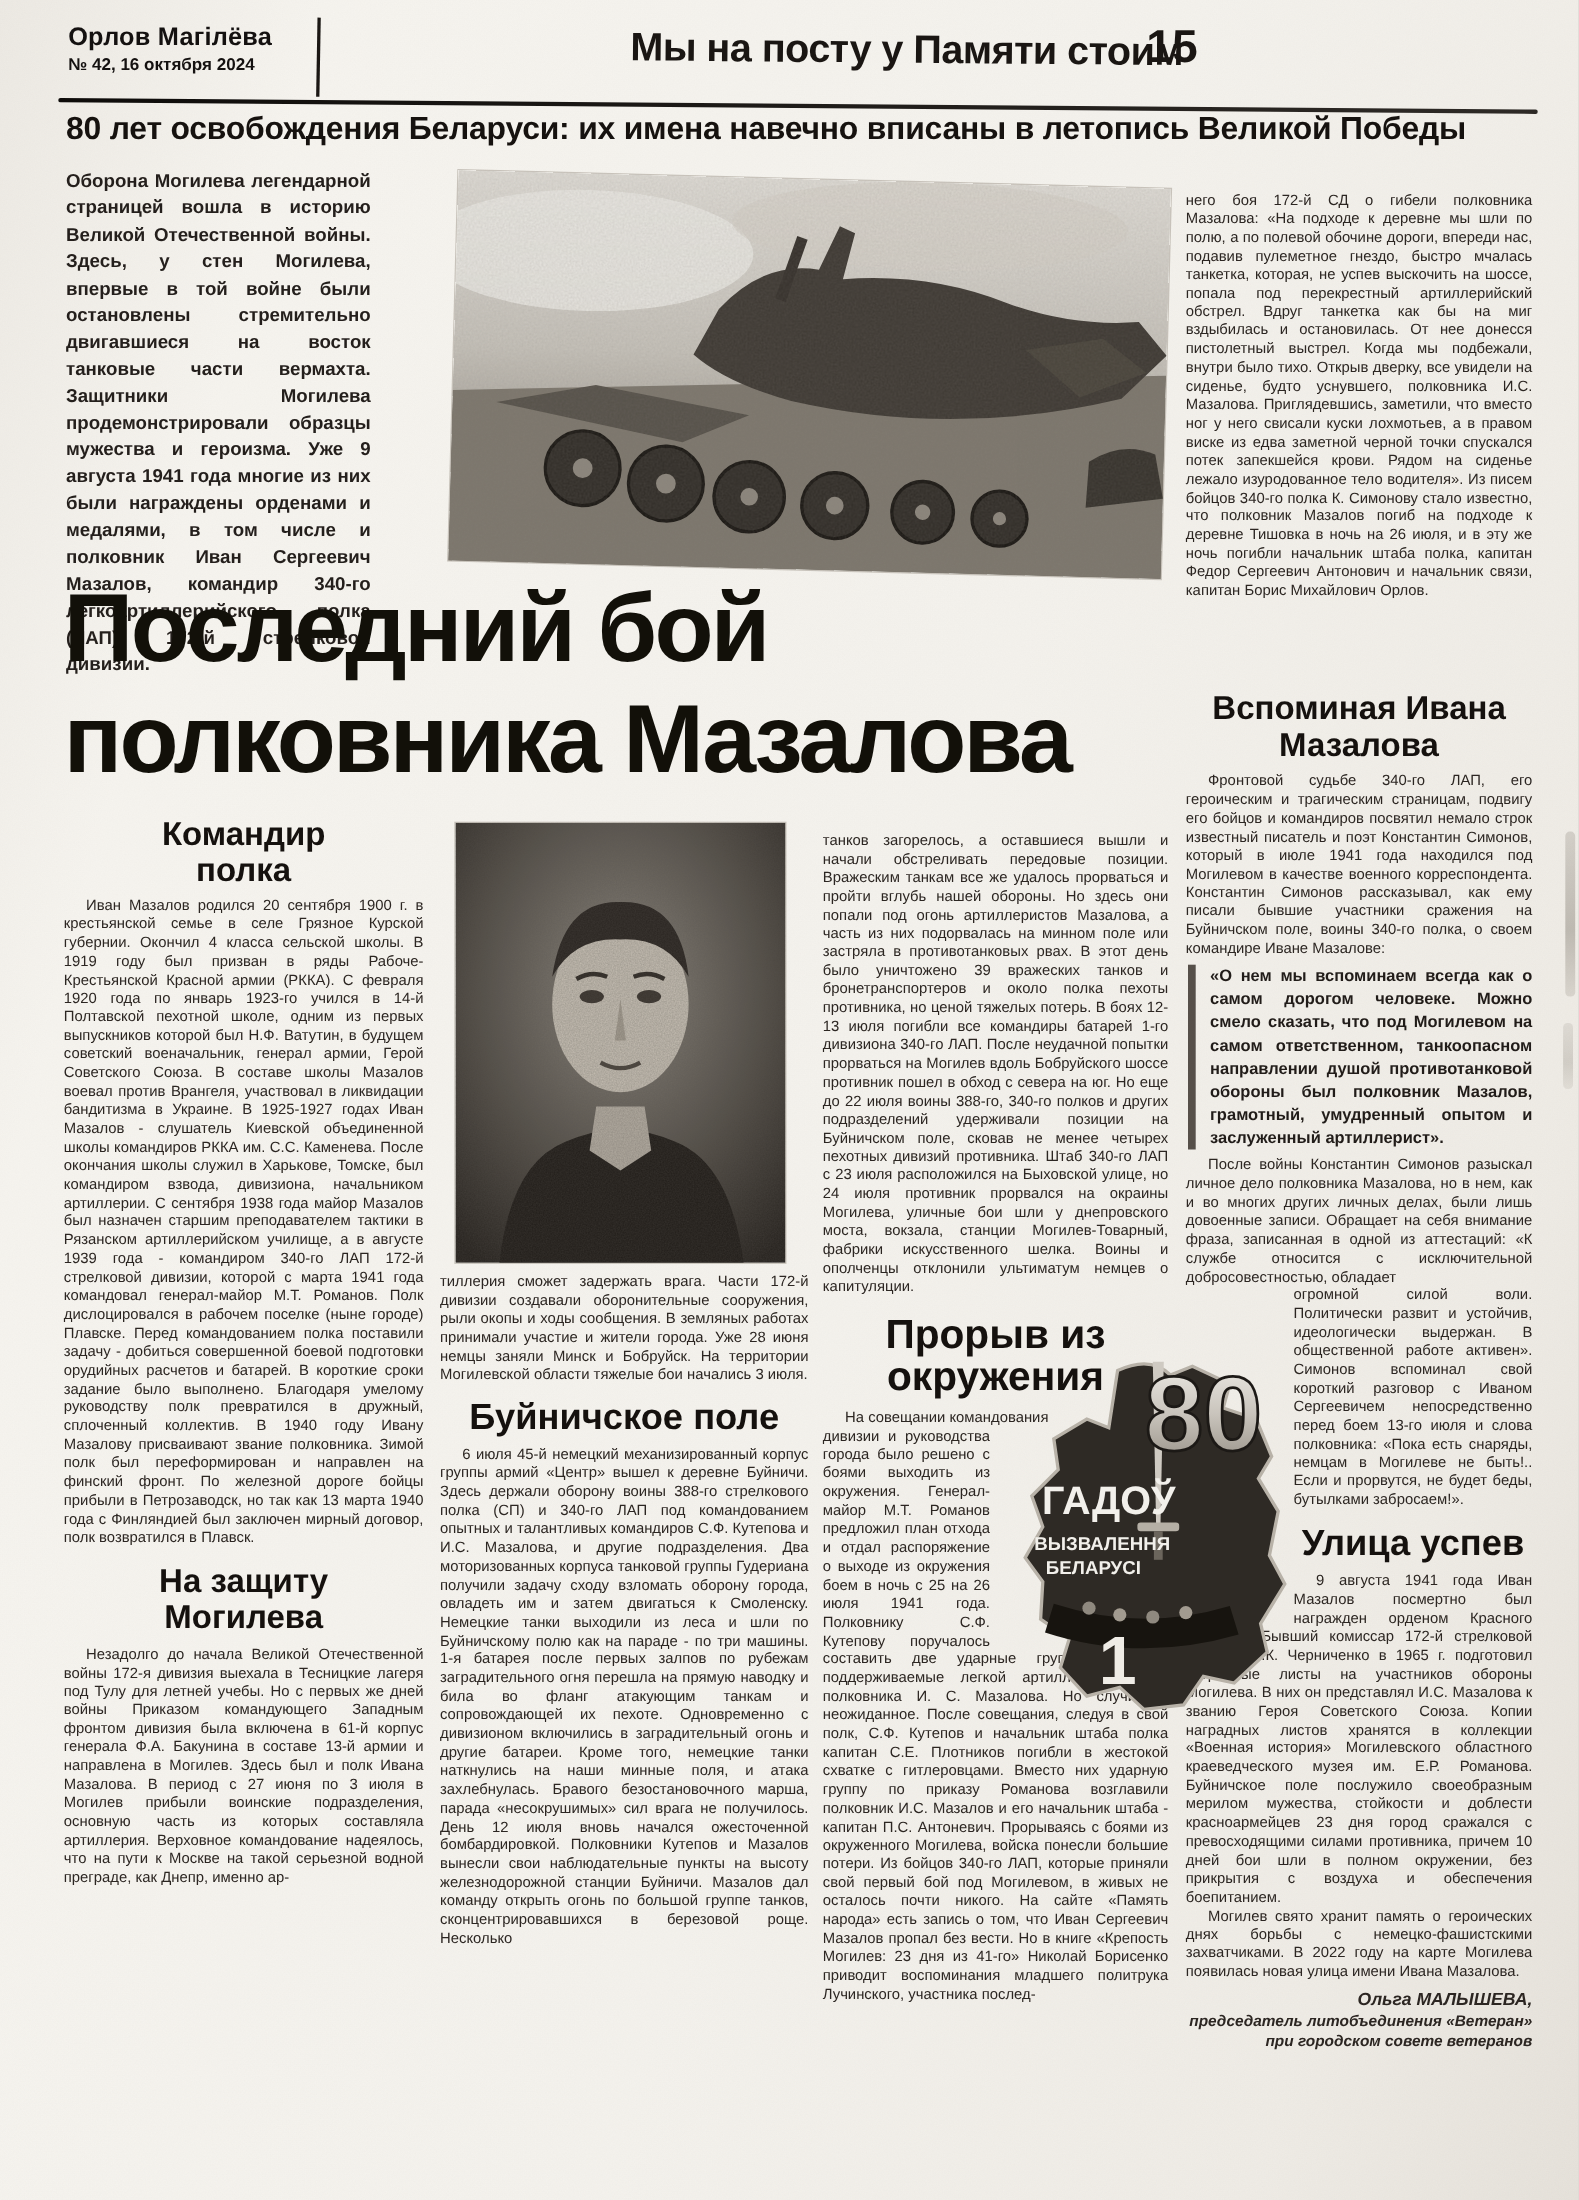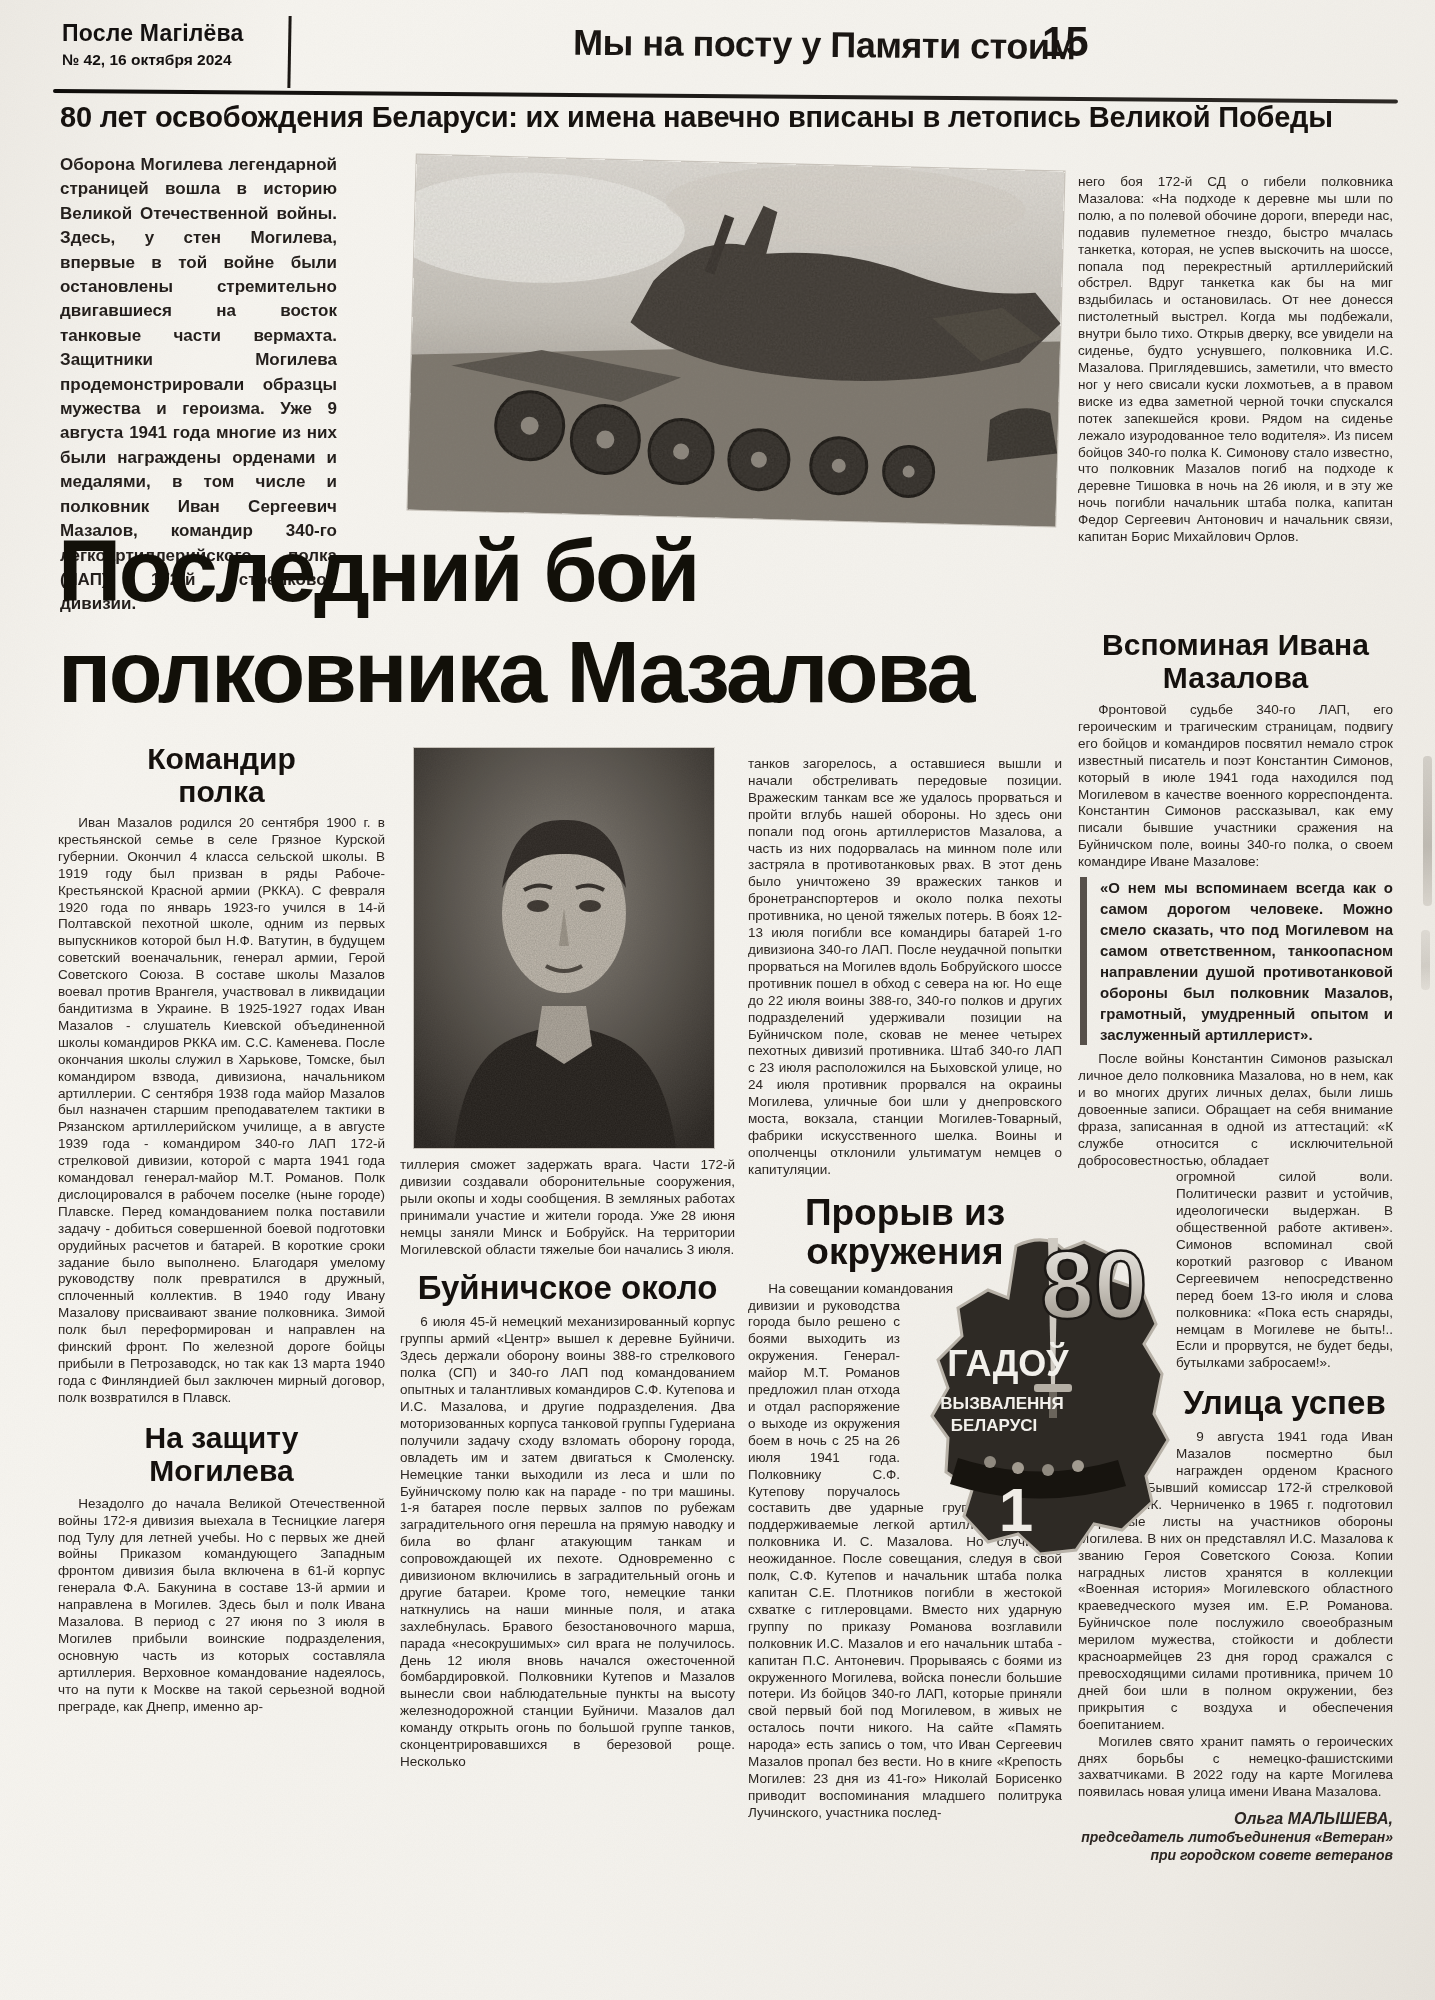--- a/index.html
+++ b/index.html
@@ -36,21 +36,21 @@
   .photo-portrait{width:300px;height:400px;margin:6px 0 9px 14px;box-shadow:0 0 0 1px #c9c4bc;}
   .smudge{width:9px;height:150px;background:linear-gradient(#b9b4ac,#8f897f 60%,#c4bfb6);opacity:.5;border-radius:4px;}
   .grain{pointer-events:none;mix-blend-mode:multiply;opacity:.20;}
 </style>
 </head>
 <body>
 
 <div class="page">
 
   <div class="abs" style="left:62px;top:20px;">
-    <div class="paper-name">После Магілёва</div>
+    <div class="paper-name">Орлов Магілёва</div>
     <div class="issue">№ 42, 16 октября 2024</div>
   </div>
   <div class="abs mast-rule" style="left:288px;top:16px;"></div>
   <div class="abs motto" style="left:573px;top:24px;">Мы на посту у Памяти стоим</div>
   <div class="abs pagenum" style="left:1042px;top:18px;">15</div>
   <div class="abs top-rule" style="left:53px;top:89px;"></div>
 
   <div class="abs subhead" style="left:60px;top:101px;">80 лет освобождения Беларуси: их имена навечно вписаны в летопись Великой Победы</div>
 
   <div class="abs lead" style="left:60px;top:153px;">Оборона Могилева легендарной страницей вошла в историю Великой Отечественной войны. Здесь, у стен Могилева, впервые в той войне были остановлены стремительно двигавшиеся на восток танковые части вермахта. Защитники Могилева продемонстрировали образцы мужества и героизма. Уже 9 августа 1941 года многие из них были награждены орденами и медалями, в том числе и полковник Иван Сергеевич Мазалов, командир 340-го легкоартиллерийского полка (ЛАП) 172-й стрелковой дивизии.</div>
@@ -133,21 +133,21 @@
         <path d="M88,140 q10,-70 62,-68 q54,-2 62,68 q-20,-36 -62,-34 q-42,-2 -62,34z" fill="#2a2521"></path>
         <ellipse cx="124" cy="158" rx="11" ry="6" fill="#3a342e"></ellipse>
         <ellipse cx="176" cy="158" rx="11" ry="6" fill="#3a342e"></ellipse>
         <path d="M110,142 q14,-8 28,-2 M162,140 q14,-6 28,2" stroke="#2f2a25" stroke-width="4" fill="none"></path>
         <path d="M150,160 l5,38 -10,0 z" fill="#a39c90"></path>
         <path d="M132,218 q18,10 36,0" stroke="#4a443d" stroke-width="4" fill="none"></path>
         <rect width="300" height="400" filter="url(#pgr)"></rect>
       </svg>
     </div>
     <p>тиллерия сможет задержать врага. Части 172-й дивизии создавали оборонительные сооружения, рыли окопы и ходы сообщения. В земляных работах принимали участие и жители города. Уже 28 июня немцы заняли Минск и Бобруйск. На территории Могилевской области тяжелые бои начались 3 июля.</p>
-    <h3 class="h-sec h33" style="margin:12px auto 8px;">Буйничское около</h3>
+    <h3 class="h-sec h33" style="margin:12px auto 8px;">Буйничское поле</h3>
     <p class="ind">6 июля 45-й немецкий механизированный корпус группы армий «Центр» вышел к деревне Буйничи. Здесь держали оборону воины 388-го стрелкового полка (СП) и 340-го ЛАП под командованием опытных и талантливых командиров С.Ф. Кутепова и И.С. Мазалова, и другие подразделения. Два моторизованных корпуса танковой группы Гудериана получили задачу сходу взломать оборону города, овладеть им и затем двигаться к Смоленску. Немецкие танки выходили из леса и шли по Буйничскому полю как на параде - по три машины. 1-я батарея после первых залпов по рубежам заградительного огня перешла на прямую наводку и била во фланг атакующим танкам и сопровождающей их пехоте. Одновременно с дивизионом включились в заградительный огонь и другие батареи. Кроме того, немецкие танки наткнулись на наши минные поля, и атака захлебнулась. Бравого безостановочного марша, парада «несокрушимых» сил врага не получилось. День 12 июля вновь начался ожесточенной бомбардировкой. Полковники Кутепов и Мазалов вынесли свои наблюдательные пункты на высоту железнодорожной станции Буйничи. Мазалов дал команду открыть огонь по большой группе танков, сконцентрировавшихся в березовой роще. Несколько</p>
   </div>
 
   <div class="abs col" style="left:748px;top:756px;width:314px;">
     <p>танков загорелось, а оставшиеся вышли и начали обстреливать передовые позиции. Вражеским танкам все же удалось прорваться и пройти вглубь нашей обороны. Но здесь они попали под огонь артиллеристов Мазалова, а часть из них подорвалась на минном поле или застряла в противотанковых рвах. В этот день было уничтожено 39 вражеских танков и бронетранспортеров и около полка пехоты противника, но ценой тяжелых потерь. В боях 12-13 июля погибли все командиры батарей 1-го дивизиона 340-го ЛАП. После неудачной попытки прорваться на Могилев вдоль Бобруйского шоссе противник пошел в обход с севера на юг. Но еще до 22 июля воины 388-го, 340-го полков и других подразделений удерживали позиции на Буйничском поле, сковав не менее четырех пехотных дивизий противника. Штаб 340-го ЛАП с 23 июля расположился на Быховской улице, но 24 июля противник прорвался на окраины Могилева, уличные бои шли у днепровского моста, вокзала, станции Могилев-Товарный, фабрики искусственного шелка. Воины и ополченцы отклонили ультиматум немцев о капитуляции.</p>
     <h3 class="h-sec h37" style="width:250px;margin:14px auto 10px;">Прорыв из окружения</h3>
     <p class="ind">На совещании командования</p>
     <div class="spacer-r"></div>
     <p>дивизии и руководства города было решено с боями выходить из окружения. Генерал-майор М.Т. Романов предложил план отхода и отдал распоряжение о выходе из окружения боем в ночь с 25 на 26 июля 1941 года. Полковнику С.Ф. Кутепову поручалось составить две ударные группы прорыва, поддерживаемые легкой артиллерией полка полковника И. С. Мазалова. Но случилось неожиданное. После совещания, следуя в свой полк, С.Ф. Кутепов и начальник штаба полка капитан С.Е. Плотников погибли в жестокой схватке с гитлеровцами. Вместо них ударную группу по приказу Романова возглавили полковник И.С. Мазалов и его начальник штаба - капитан П.С. Антоневич. Прорываясь с боями из окруженного Могилева, войска понесли большие потери. Из бойцов 340-го ЛАП, которые приняли свой первый бой под Могилевом, в живых не осталось почти никого. На сайте «Память народа» есть запись о том, что Иван Сергеевич Мазалов пропал без вести. Но в книге «Крепость Могилев: 23 дня из 41-го» Николай Борисенко приводит воспоминания младшего политрука Лучинского, участника послед-</p>
   </div>

